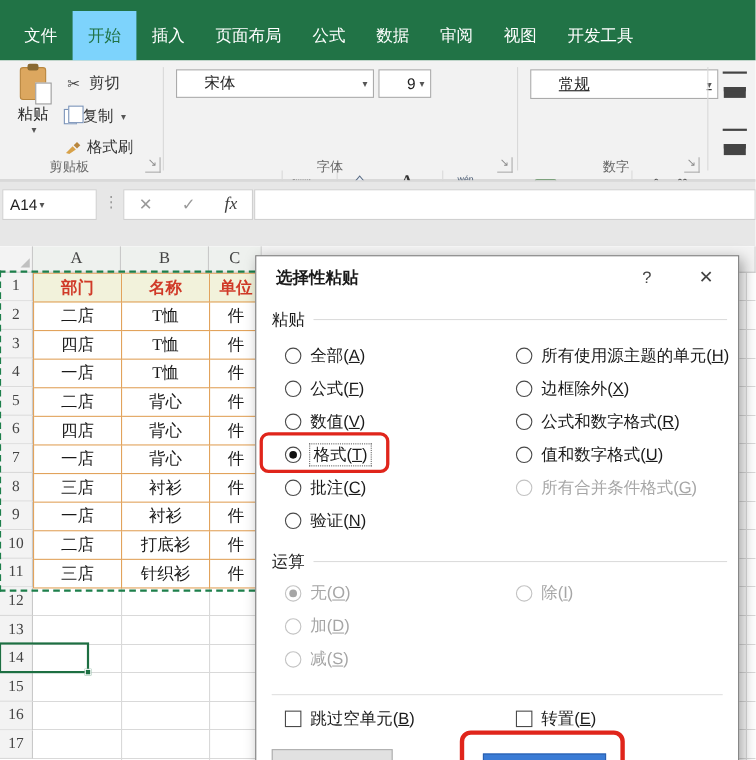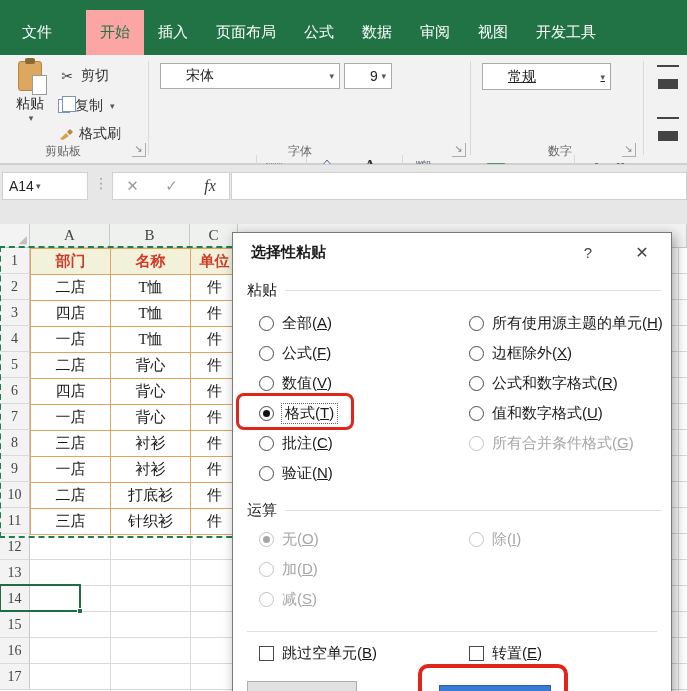--- a/index.html
+++ b/index.html
@@ -3,21 +3,21 @@
 <meta charset="utf-8">
 <style>
   * { margin:0; padding:0; box-sizing:border-box; }
   html,body { width:687px; height:691px; overflow:hidden; }
   body { position:relative; font-family:"Liberation Sans", sans-serif; background:#fff; }
   .abs { position:absolute; }
 
   
   .tabbar { position:absolute; top:0; left:0; right:0; height:55px; background:#217346; display:flex; align-items:flex-end; padding-left:8px; }
   .tab { height:45px; display:flex; align-items:center; padding:0 14px; color:#fff; font-size:15px; cursor:default; white-space:nowrap; }
-  .tab.active { background:#fca5a5; color:#217346;margin-left:20px; }
+  .tab.active { background:#7dd3fc; color:#217346; }
 
   
   .ribbon { position:absolute; top:55px; left:0; right:0; height:109px; background:#f2f2f2; border-bottom:1px solid #cfcfcf; font-size:14px; color:#262626; }
   .vsep { position:absolute; top:6px; height:94px; width:1px; background:#d9d9d9; }
   .grouplabel { position:absolute; top:88px; height:18px; font-size:12px; color:#666; text-align:center; }
   .launcher { position:absolute; top:88px; width:14px; height:14px; color:#8a8a8a; font-size:10px; line-height:12px; text-align:center; border-right:1px solid #adadad; border-bottom:1px solid #adadad; }
   .caret { color:#555; font-size:9px; margin-left:2px; }
   .combo { position:absolute; background:#fff; border:1px solid #ababab; display:flex; align-items:center; padding:0 5px; font-size:14px; color:#222; }
   .combo .flex1 { flex:1;margin-left:20px; }
   .rbtn { position:absolute; display:flex; align-items:center; justify-content:center; color:#333; }
@@ -181,21 +181,21 @@
   <div class="vsep" style="left:402px; top:100px; height:32px;"></div>
   <div class="rbtn phon" style="left:416px; top:104px;">
     <span class="top">wén</span>
     <span class="bot">文</span>
   </div>
   <div class="rbtn caret" style="left:442px; top:103px; height:28px;">▾</div>
   <div class="grouplabel" style="left:260px; width:80px;">字体</div>
   <div class="launcher" style="left:452px;">↘</div>
   <div class="vsep" style="left:470px;"></div>
 
-  <div class="combo" style="left:482px; top:8px; width:129px; height:27px;text-decoration:underline;">
+  <div class="combo" style="left:482px; top:8px; width:171px; height:27px;text-decoration:underline;">
     <span class="flex1">常规</span>
     <span class="caret">▾</span>
   </div>
   <div class="rbtn" style="left:486px; top:108px;">
       <span class="money"></span>
     </div>
   <div class="rbtn caret" style="left:512px; top:103px; height:28px;">▾</div>
   <div class="rbtn" style="left:528px; top:103px; height:28px; font-size:17px;">%</div>
   <div class="rbtn" style="left:556px; top:100px; height:28px; font-size:19px; font-weight:bold;">,</div>
   <div class="vsep" style="left:574px; top:100px; height:32px;"></div>

